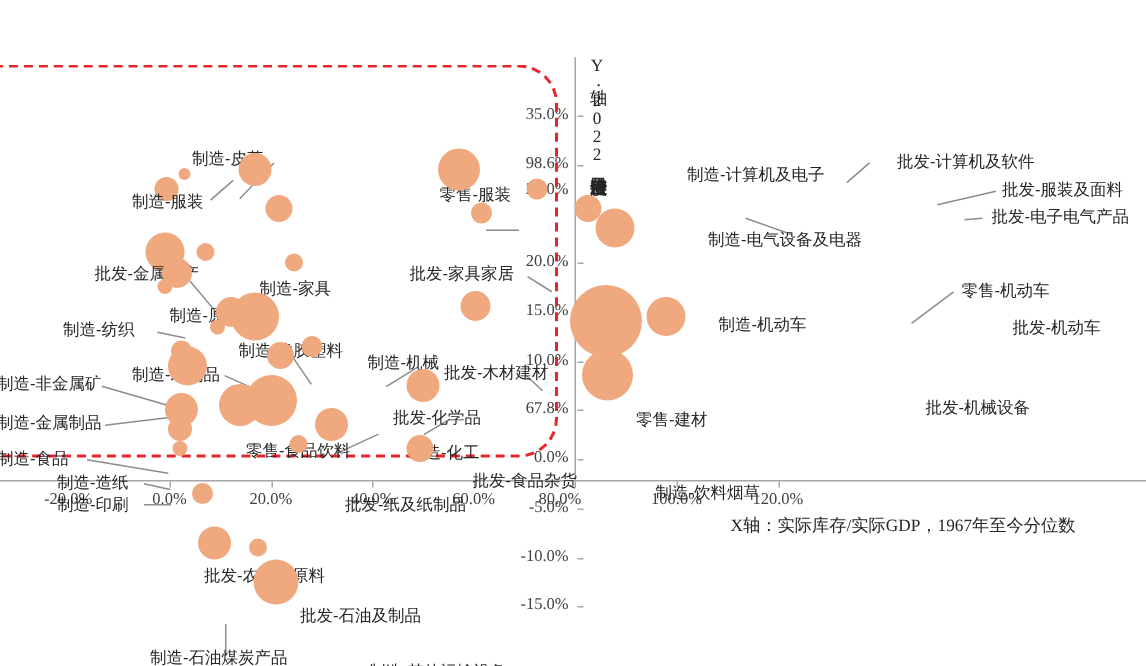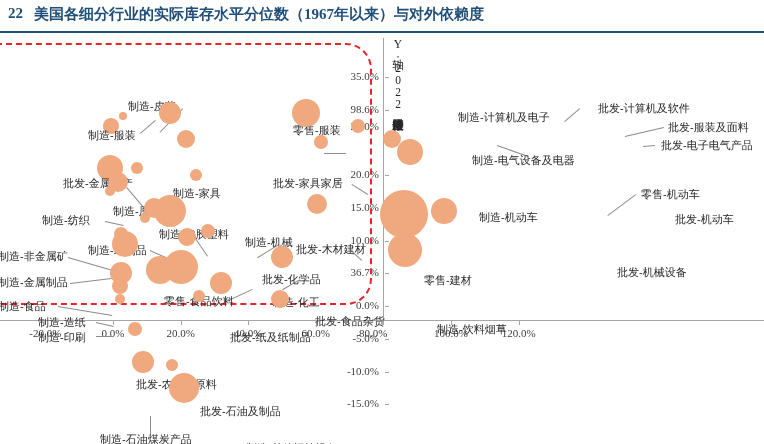--- a/index.html
+++ b/index.html
@@ -73,44 +73,39 @@
     border-radius:26px;
     background:transparent;
     box-sizing:border-box;
   }
 </style>
 </head>
 <body>
 
 <div id="root">
 
-  <div class="fig-header">
-    <div class="fig-num">22</div>
-    <div class="fig-title">美国各细分行业的实际库存水平分位数（1967年以来）与对外依赖度</div>
-    <div class="hdr-rule"></div>
-  </div>
 
   <div class="plot" id="plot">
 
   <div class="axis-line" style="left: 383px; top: 4px; width: 1px; height: 282px;"></div>
       <div class="axis-line" style="left: 0px; top: 286px; width: 764px; height: 1px;"></div>
       <div class="tick" style="left: 385px; top: 42.75px; width: 4px; height: 1px;"></div>
       <div class="tick-lbl ylbl" style="left: 325px; top: 35.75px; width: 54px;">35.0%</div>
       <div class="tick" style="left: 385px; top: 75.5px; width: 4px; height: 1px;"></div>
       <div class="tick-lbl ylbl" style="left: 325px; top: 68.5px; width: 54px;">98.6%</div>
       <div class="tick" style="left: 385px; top: 108.25px; width: 4px; height: 1px;"></div>
       <div class="tick-lbl ylbl" style="left: 325px; top: 86px; width: 54px;">25.0%</div>
       <div class="tick" style="left: 385px; top: 141px; width: 4px; height: 1px;"></div>
       <div class="tick-lbl ylbl" style="left: 325px; top: 134px; width: 54px;">20.0%</div>
       <div class="tick" style="left: 385px; top: 173.75px; width: 4px; height: 1px;"></div>
       <div class="tick-lbl ylbl" style="left: 325px; top: 166.75px; width: 54px;">15.0%</div>
       <div class="tick" style="left: 385px; top: 206.5px; width: 4px; height: 1px;"></div>
       <div class="tick-lbl ylbl" style="left: 325px; top: 199.5px; width: 54px;">10.0%</div>
       <div class="tick" style="left: 385px; top: 239.25px; width: 4px; height: 1px;"></div>
-      <div class="tick-lbl ylbl" style="left: 325px; top: 232.25px; width: 54px;">36.7%</div>
+      <div class="tick-lbl ylbl" style="left: 325px; top: 232.25px; width: 54px;">67.8%</div>
       <div class="tick" style="left: 385px; top: 272px; width: 4px; height: 1px;"></div>
       <div class="tick-lbl ylbl" style="left: 325px; top: 265px; width: 54px;">0.0%</div>
       <div class="tick" style="left: 385px; top: 304.75px; width: 4px; height: 1px;"></div>
       <div class="tick-lbl ylbl" style="left: 325px; top: 297.75px; width: 54px;">-5.0%</div>
       <div class="tick" style="left: 385px; top: 337.5px; width: 4px; height: 1px;"></div>
       <div class="tick-lbl ylbl" style="left: 325px; top: 330.5px; width: 54px;">-10.0%</div>
       <div class="tick" style="left: 385px; top: 370.25px; width: 4px; height: 1px;"></div>
       <div class="tick-lbl ylbl" style="left: 325px; top: 363.25px; width: 54px;">-15.0%</div>
       <div class="tick" style="left: 45.4px; top: 287px; width: 1px; height: 4px;"></div>
       <div class="tick-lbl" style="left: 15.4px; top: 293px; width: 60px; text-align: center;">-20.0%</div>
@@ -220,16 +215,17 @@
       <div class="bubble" title="零售-机动车" style="width: 48px; height: 48px; left: 379.68px; top: 156.3px;"></div>
       <div class="pt-lbl" style="left: 641px; top: 154px;">零售-机动车</div>
       <div class="bubble" title="批发-机动车" style="width: 26px; height: 26px; left: 431.24px; top: 164.025px;"></div>
       <div class="pt-lbl" style="left: 675px; top: 179px;">批发-机动车</div>
       <div class="bubble" title="批发-机械设备" style="width: 34px; height: 34px; left: 388.37px; top: 199.325px;"></div>
       <div class="pt-lbl" style="left: 617px; top: 232px;">批发-机械设备</div>
       <div class="bubble" title="零售-建材" style="width: 22px; height: 22px; left: 271px; top: 211.875px;"></div>
       <div class="pt-lbl" style="left: 424px; top: 240px;">零售-建材</div>
       <div class="bubble" title="制造-饮料烟草" style="width: 18px; height: 18px; left: 271.31px; top: 256.45px;"></div>
       <div class="pt-lbl" style="left: 437px; top: 289px;">制造-饮料烟草</div>
+      <div class="axis-title-x" style="left: 487px; top: 309px;">X轴：实际库存/实际GDP，1967年至今分位数</div>
       <div class="axis-title-y" style="left: 390px; top: 4px;">Y轴：2022年行业净进口依赖度</div>
     </div>
 
 </div>
 
 </body></html>

